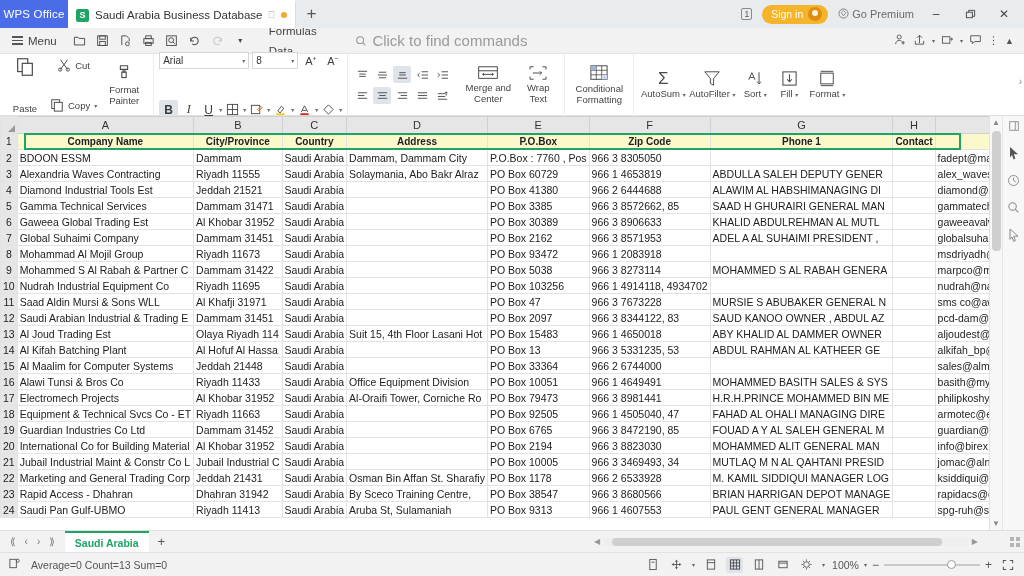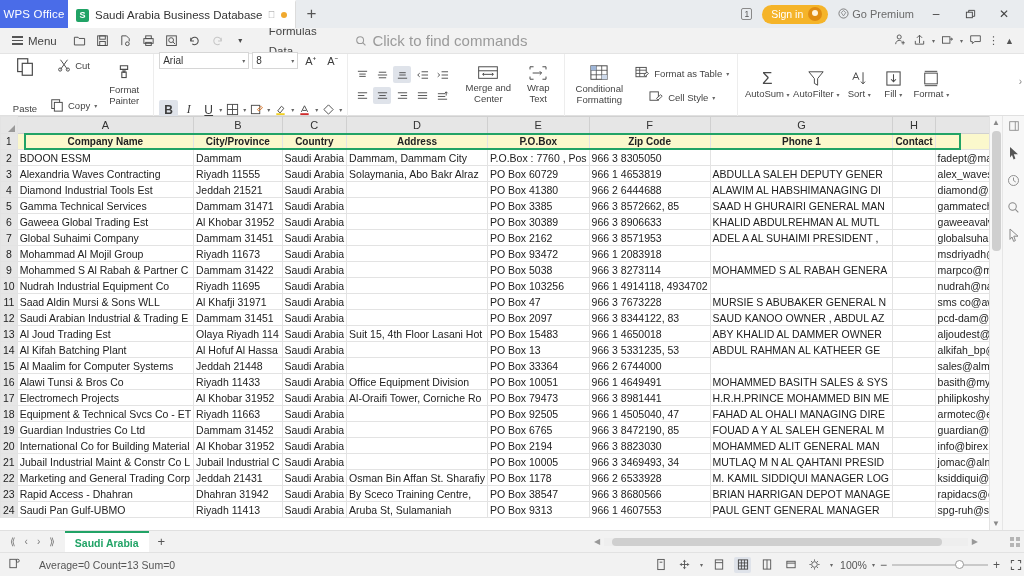--- a/index.html
+++ b/index.html
@@ -129,22 +129,22 @@
   .hsb{ margin-left:auto; display:flex; align-items:center; width:420px; padding-right:28px; }
   .hsb .track{ flex:1; height:8px; background:#eee; position:relative; }
   .hsb .th{ position:absolute; left:8px; top:0; width:330px; height:8px; background:#cfcfcf; border-radius:4px; }
   .hsb .ar{ color:#999; font-size:8px; padding:0 4px; }
   .gridtoggle{ display:grid; grid-template-columns:repeat(2,4px); gap:2px; margin-right:4px; }
   .gridtoggle i{ width:4px; height:4px; background:#b5b5b5; display:block; }
 
   
   .statusbar{ height:24px; background:#f2f2f2; display:flex; align-items:center;
               border-top:1px solid #e2e2e2; font-size:10.5px; color:#555; }
-  .sb-left{ display:flex; align-items:center; gap:18px; padding-left:8px; }
-  .sb-right{ margin-left:auto; display:flex; align-items:center; gap:7px; padding-right:0; }
+  .sb-left{ display:flex; align-items:center; gap:10px; padding-left:8px; }
+  .sb-right{ margin-left:auto; display:flex; align-items:center; gap:7px; padding-right:8px; }
   .viewbtn{ width:17px; height:16px; display:flex; align-items:center; justify-content:center;
             color:#555; font-size:11px; }
   .viewbtn.on{ background:#dfe3ea; border-radius:2px; }
   .zoomline{ display:flex; align-items:center; gap:5px; }
   .slider{ width:96px; height:2px; background:#c9c9c9; position:relative; }
   .slider .knob{ position:absolute; left:63px; top:-4px; width:9px; height:9px; border-radius:50%;
                  background:#fff; border:1.4px solid #9a9a9a; }
 </style>
 </head>
 <body>
@@ -471,39 +471,20 @@
       <div class="bigbtn" style="width:58px;">
         <svg width="20" height="18" viewBox="0 0 22 20">
             <rect x="2" y="2" width="18" height="15" fill="none" stroke="#4a4a4a" stroke-width="1.1"></rect>
             <path d="M2 7h18M2 12h18M8 2v15M14 2v15" stroke="#4a4a4a" stroke-width=".9"></path>
             <rect x="2" y="2" width="6" height="5" fill="#9fb6d8"></rect>
             <rect x="14" y="12" width="6" height="5" fill="#cdd9ea"></rect>
           </svg>
         <span style="white-space:pre-line">Conditional
 Formatting</span>
       </div>
-      <div class="vstack" style="gap:6px;margin-left:4px;">
-        <div class="smbtn">
-          <svg width="15" height="14" viewBox="0 0 16 15">
-              <rect x="1" y="1.5" width="11" height="10" fill="none" stroke="#4a4a4a" stroke-width="1"></rect>
-              <path d="M1 4.5h11M1 8h11M5 1.5v10" stroke="#4a4a4a" stroke-width=".9"></path>
-              <path d="M9.5 9.5l3.5-3 1.4 1.6-3.5 3z" fill="#fff" stroke="#4a4a4a" stroke-width=".9"></path>
-            </svg>
-          <span>Format as Table</span>
-          <span class="caret">▾</span>
-        </div>
-        <div class="smbtn">
-          <svg width="15" height="14" viewBox="0 0 16 15">
-              <rect x="1" y="2" width="9" height="9" fill="none" stroke="#4a4a4a" stroke-width="1"></rect>
-              <path d="M8 9l4.5-4 1.6 1.7-4.5 4z" fill="#fff" stroke="#4a4a4a" stroke-width=".9"></path>
-            </svg>
-          <span>Cell Style</span>
-          <span class="caret">▾</span>
-        </div>
-      </div>
     </div>
 
     <div class="grp" style="border-right:0;">
       <div class="bigbtn" style="width:48px;">
         <span class="gicon" style="font-size:17px;line-height:17px;">Σ</span>
         <span><span>AutoSum</span> <span class="caret">▾</span></span>
       </div>
       <div class="bigbtn" style="width:50px;">
         <svg width="18" height="17" viewBox="0 0 20 19">
             <path d="M2 2h16l-6.2 7.6V17L8.2 15V9.6z" fill="none" stroke="#4a4a4a" stroke-width="1.1"></path>

